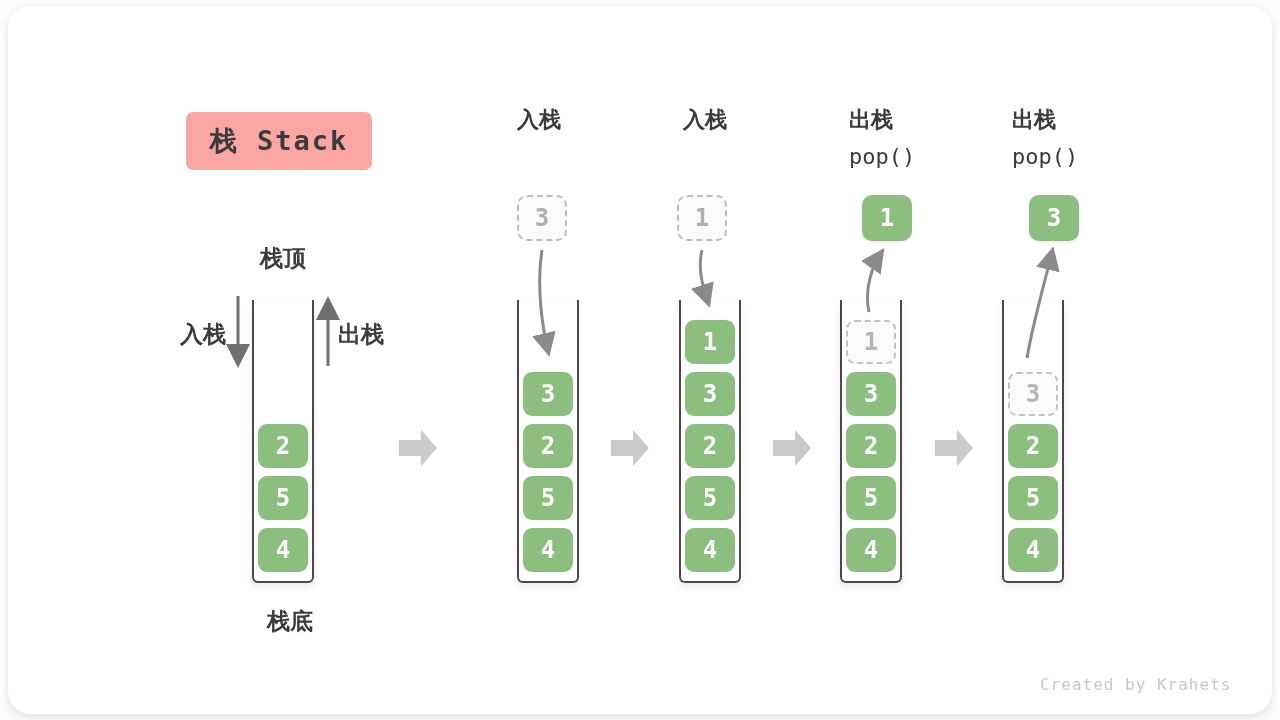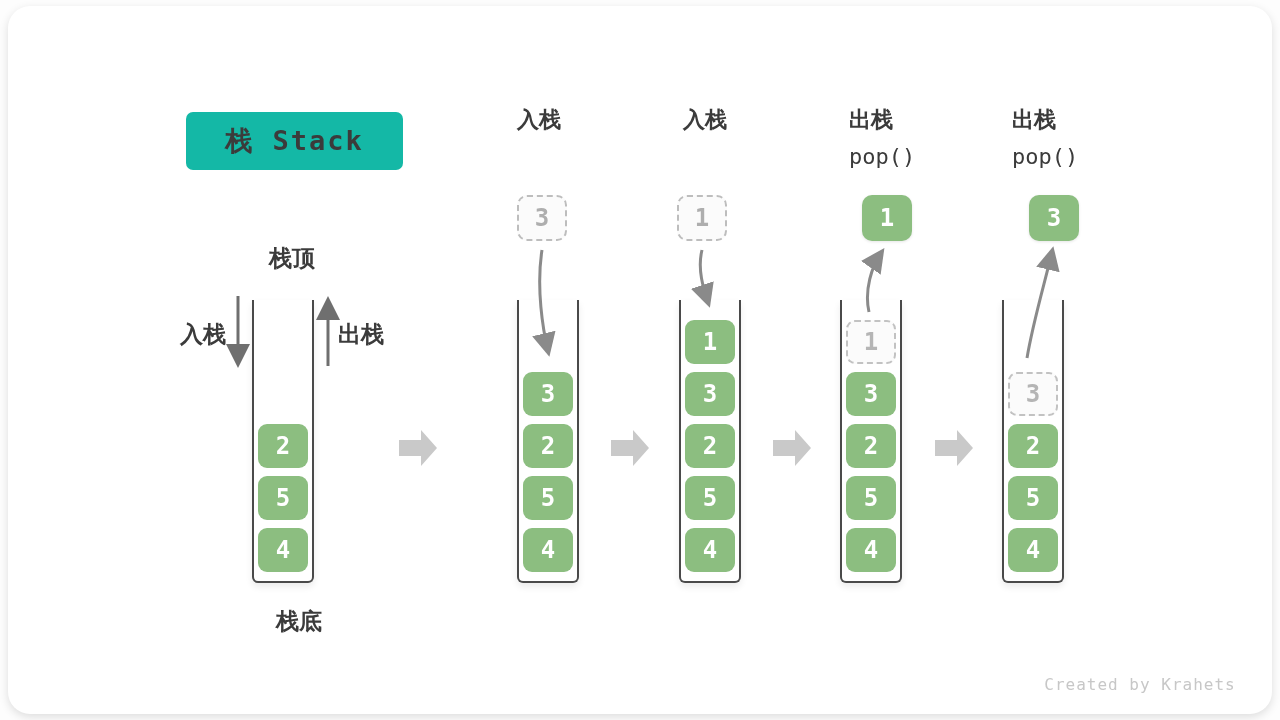--- a/index.html
+++ b/index.html
@@ -3,27 +3,27 @@
 <meta charset="utf-8">
 <style>
   * { margin:0; padding:0; box-sizing:border-box; }
   html,body { width:1280px; height:720px; background:#fdfdfd; overflow:hidden; }
   .canvas { position:relative; width:1280px; height:720px;
             font-family:"DejaVu Sans", sans-serif; color:#3b3b3b; }
   .card { position:absolute; left:8px; top:6px; width:1264px; height:708px;
           background:#ffffff; border-radius:22px;
           box-shadow:0 3px 10px rgba(0,0,0,0.13); }
 
-  .title-box { position:absolute; left:186px; top:112px; width:217px; height:58px;
-               background:#14b8a6; border-radius:7px; display:flex;
+  .title-box { position:absolute; left:186px; top:112px; width:186px; height:58px;
+               background:#fca5a5; border-radius:7px; display:flex;
                align-items:center; justify-content:center;
                font-size:27px; font-weight:bold; letter-spacing:2px;
                font-family:"DejaVu Sans Mono","DejaVu Sans",monospace; color:#3b3b3b; }
 
-  .cap-label { position:absolute; width:64px; text-align:right; font-size:23px;
+  .cap-label { position:absolute; width:64px; text-align:center; font-size:23px;
                font-weight:bold; color:#3b3b3b; }
   .side-label { position:absolute; font-size:23px; font-weight:bold; color:#3b3b3b; }
 
   .col-header { position:absolute; top:105px; width:160px; }
   .col-header .action-line { font-size:22px; font-weight:600; color:#3b3b3b; }
   .col-header .code-line { margin-top:9px; font-size:22px; color:#3b3b3b;
       font-family:"DejaVu Sans Mono","Liberation Mono",monospace; }
   .col-header .code-num { color:#55a245; font-weight:bold; }
 
   .float-box { position:absolute; top:195px; width:50px; height:46px;
@@ -39,21 +39,21 @@
       box-shadow:0 4px 7px rgba(0,0,0,0.08); }
   .cell { position:absolute; left:4px; width:50px; height:44px; border-radius:9px;
           background:#8cbe80; color:#ffffff; display:flex; align-items:center;
           justify-content:center; font-size:24px; font-weight:bold;
           font-family:"DejaVu Sans Mono","DejaVu Sans",monospace; }
   .cell.ghost { background:#fbfbfb; border:2px dashed #c2c2c2; color:#b5b5b5; }
 
   .arrow-layer { position:absolute; left:0; top:0; width:1280px; height:720px;
                  pointer-events:none; }
 
-  .watermark { position:absolute; left:1040px; top:675px; width:200px; text-align:center;
+  .watermark { position:absolute; left:1040px; top:675px; width:200px; text-align:left;
                font-size:16px; color:#c7c7c7; letter-spacing:1px;
                font-family:"DejaVu Sans Mono","Liberation Mono",monospace; }
 </style>
 </head>
 <body>
 
 <div class="canvas">
   <div class="card"></div>
 
   <div class="title-box">栈 Stack</div>

